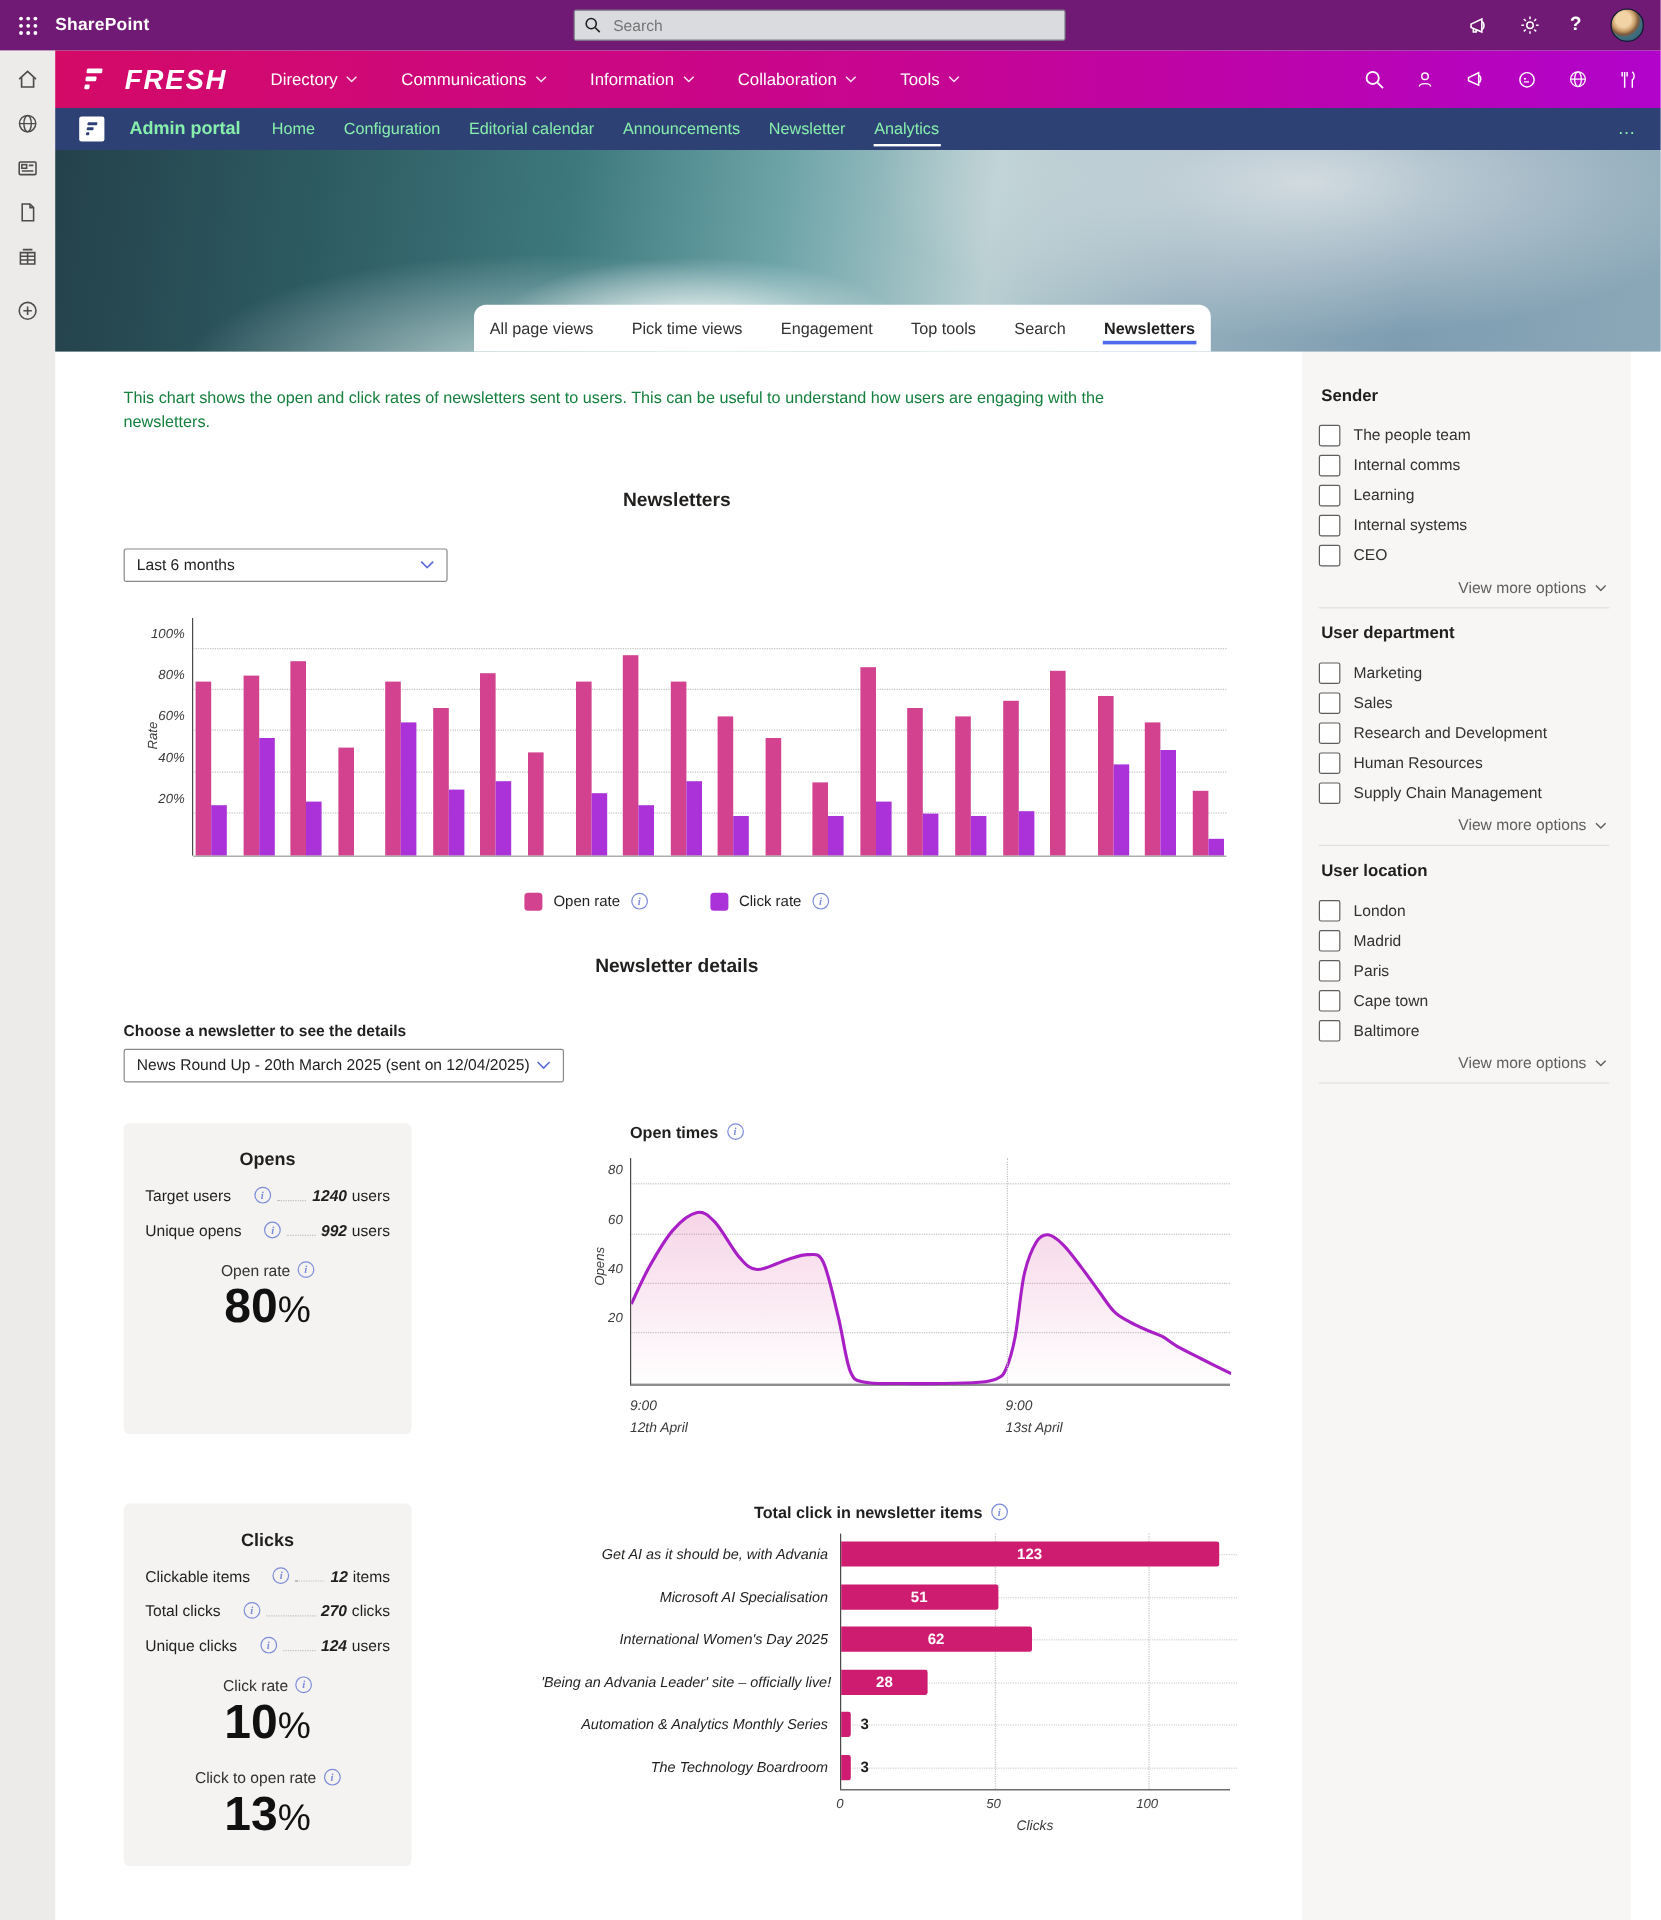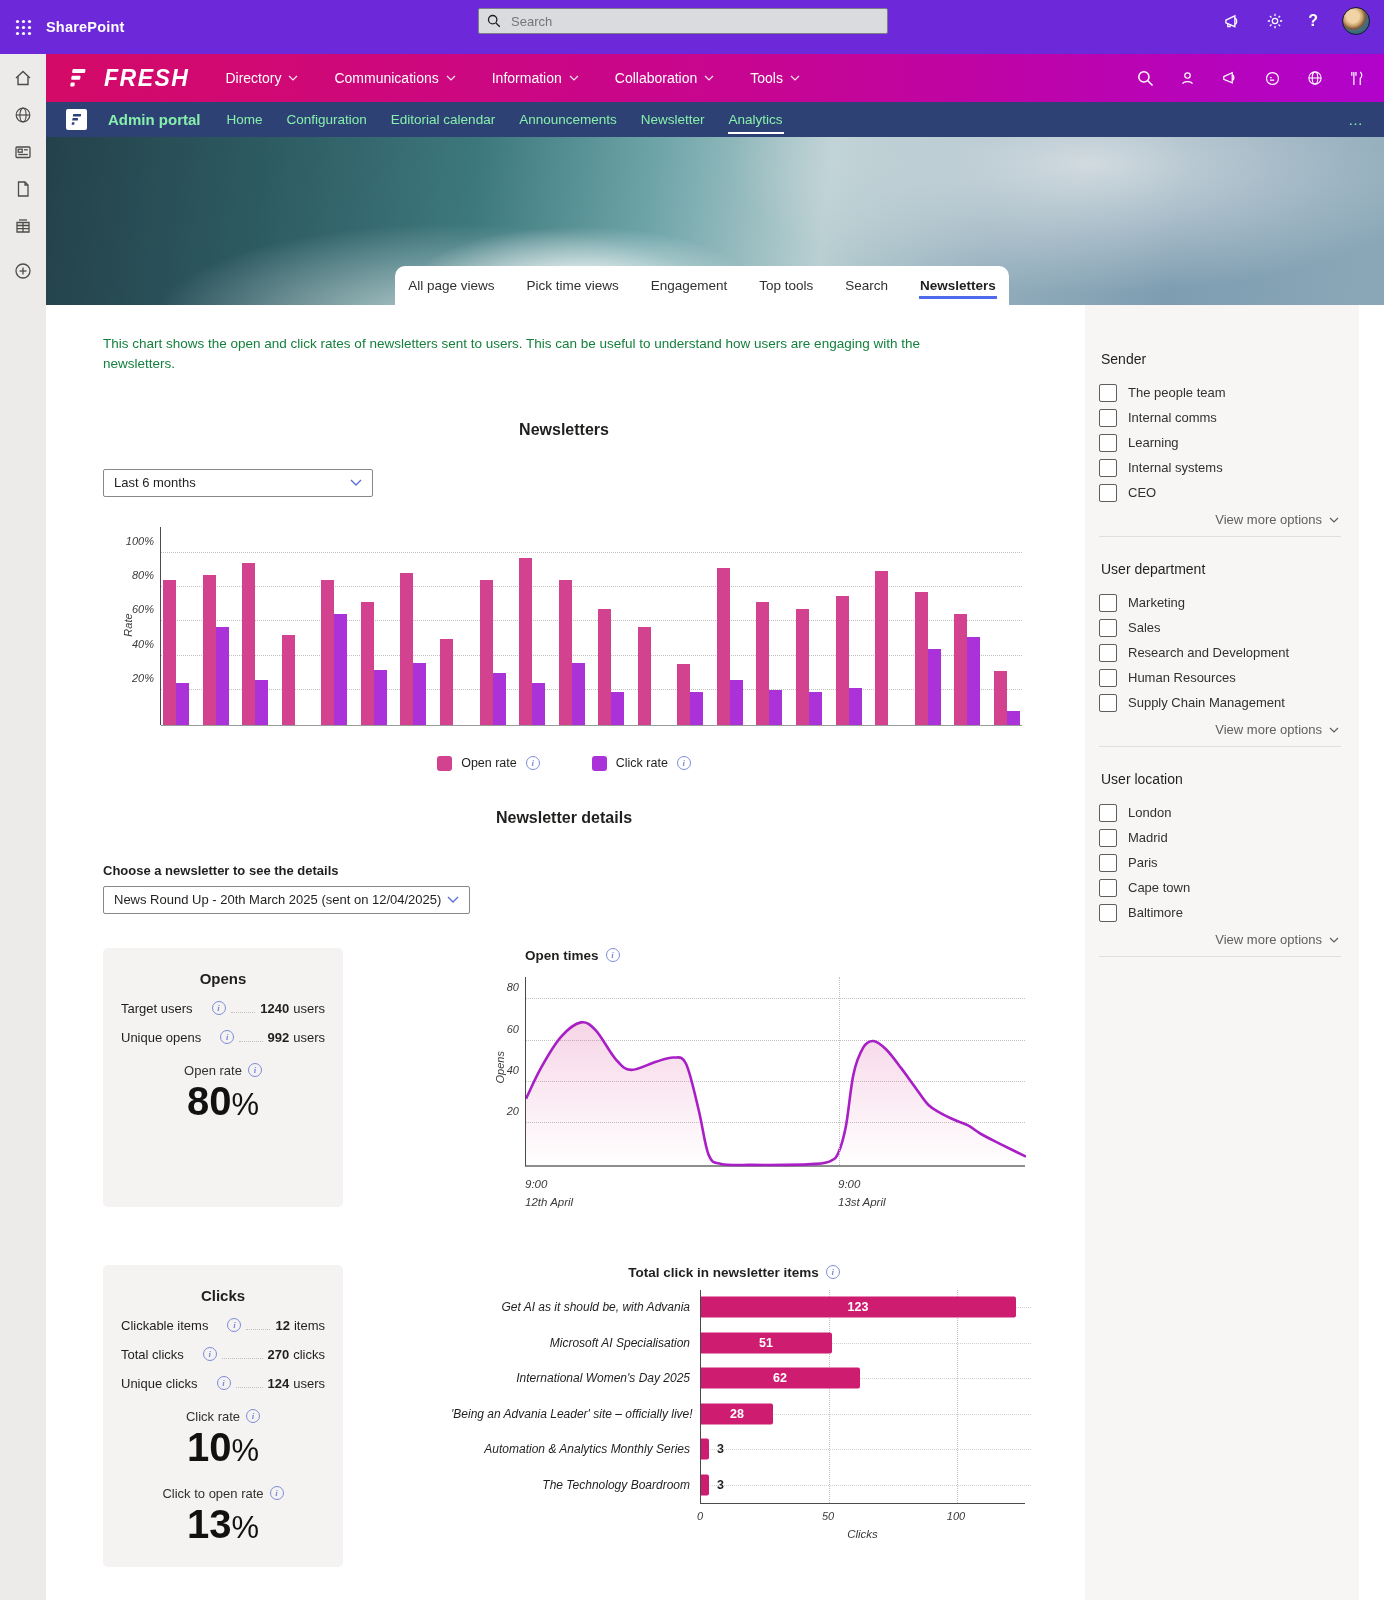--- a/index.html
+++ b/index.html
@@ -5,21 +5,21 @@
   * { box-sizing: border-box; }
   html,body { margin:0; padding:0; }
   body {
     width:1384px; height:1600px; overflow:hidden; background:#fff;
     font-family:"Liberation Sans", sans-serif; color:#323130;
     -webkit-font-smoothing:antialiased;
   }
   svg { display:block; }
 
   
-  .suite-bar { height:54px; background:#6d28d9; display:flex; align-items:center; color:#fff; position:relative; }
+  .suite-bar { height:42px; background:#701a75; display:flex; align-items:center; color:#fff; position:relative; }
   .waffle { width:46px; height:42px; display:flex; align-items:center; justify-content:center; cursor:pointer; }
   .suite-title { font-size:14.5px; font-weight:700; letter-spacing:.2px; }
   .suite-search { position:absolute; left:478px; top:8px; width:410px; height:26px; background:#d9dbdf; border:1px solid #7b7f88; border-radius:2px; display:flex; align-items:center; padding:0 8px; gap:8px; }
   .suite-search input { border:none; background:transparent; outline:none; font-size:13px; color:#201f1e; width:100%; font-family:inherit; }
   .suite-right { position:absolute; right:14px; top:0; height:42px; display:flex; align-items:center; gap:24px; }
   .suite-ic { color:#fff; font-size:17px; display:flex; align-items:center; cursor:pointer; }
   .avatar { width:28px; height:28px; border-radius:50%; background:radial-gradient(circle at 38% 32%, #f2d3a6 0 26%, #caa06b 40%, #7e5a3c 52%, #3f6f80 62%, #2c5868); border:1px solid #0e1a30; cursor:pointer; }
 
   
   .page-row { display:flex; height:1558px; }
@@ -93,21 +93,21 @@
   .info-i { display:inline-flex; align-items:center; justify-content:center; width:14px; height:14px; border:1px solid #7d8cd9; border-radius:50%; color:#7d8cd9; font-size:9px; font-style:italic; font-weight:700; font-family:"Liberation Serif", serif; cursor:pointer; flex-shrink:0; }
 
   
   .details-row1 { display:flex; margin-top:34px; }
   .details-row2 { display:flex; margin-top:58px; }
   .stat-card { width:240px; background:#f4f3f1; border-radius:5px; padding:22px 18px; }
   .card-title { text-align:center; font-size:15px; font-weight:600; color:#201f1e; margin-bottom:8px; }
   .card-row { display:flex; align-items:baseline; font-size:13px; margin-top:14px; color:#201f1e; }
   .card-row .lbl { display:flex; align-items:center; gap:19px; }
   .leader { flex:1; border-bottom:1.5px dotted #c1bfbd; margin:0 5px 3px; min-width:10px; }
-  .val { font-weight:700; }
+  .val { font-weight:700;font-style:italic; }
   .unit { margin-left:4px; }
   .rate-label { display:flex; justify-content:center; align-items:center; gap:6px; margin-top:18px; font-size:13px; }
   .rate-value { text-align:center; font-size:40px; font-weight:800; color:#111; margin-top:2px; line-height:1.05; }
   .rate-value .pct { font-size:31px; font-weight:400; }
 
   
   .ot-chart { margin-left:137px; width:560px; position:relative; }
   .ot-title { width:500px; margin-left:45px; display:flex; justify-content:flex-start; align-items:center; gap:7px; font-size:13.5px; font-weight:700; color:#201f1e; margin-bottom:14px; }
   .ot-plot { position:relative; width:500px; height:190px; margin-left:45px; border-left:1.5px solid #4a4a4a; border-bottom:2px solid #8d8d8d; }
   .ot-xlabels { position:relative; width:500px; margin-left:45px; height:40px; }
@@ -121,21 +121,21 @@
   .cc-row:before { content:""; position:absolute; left:0; right:-6px; top:50%; border-top:1.5px dotted #d2d0ce; }
   .cc-label { position:absolute; right:100%; width:250px; padding-right:11px; top:50%; transform:translateY(-50%); text-align:right; font-size:12px; font-style:italic; color:#201f1e; white-space:nowrap; }
   .cc-bar { position:absolute; left:0; top:50%; transform:translateY(-50%); height:21px; border-radius:0 2px 2px 0; }
   .cc-val-in { position:absolute; top:50%; transform:translate(-50%,-50%); color:#fff; font-size:12.5px; font-weight:600; }
   .cc-val-out { position:absolute; top:50%; transform:translateY(-50%); color:#201f1e; font-size:12.5px; font-weight:600; }
   .cc-axis { position:relative; margin-left:257px; width:325px; border-top:1.5px solid #4a4a4a; height:42px; }
   .cc-tick { position:absolute; top:6px; transform:translateX(-50%); font-size:11px; font-style:italic; color:#3b3a39; }
   .cc-xlabel { position:absolute; top:24px; left:0; width:100%; text-align:center; font-size:11.5px; font-style:italic; color:#3b3a39; }
 
   
-  .f-title { font-size:14px; font-weight:400; color:#201f1e; margin:24px 0 13px 2px; }
+  .f-title { font-size:14px; font-weight:700; color:#201f1e; margin:6px 0 13px 2px; }
   .cb-row { display:flex; align-items:center; gap:11px; height:25px; font-size:13px; color:#323130; cursor:pointer; }
   .cb { width:18px; height:18px; border:1px solid #605e5c; border-radius:2px; background:#fff; flex-shrink:0; }
   .f-more { display:flex; justify-content:flex-end; align-items:center; gap:7px; color:#605e5c; font-size:13px; margin:7px 2px 9px 0; cursor:pointer; }
   .f-div { border-bottom:1px solid #e1dfdd; margin:0 0 12px; }
 </style>
 </head>
 <body>
 
 <div class="suite-bar">
   <div class="waffle">

